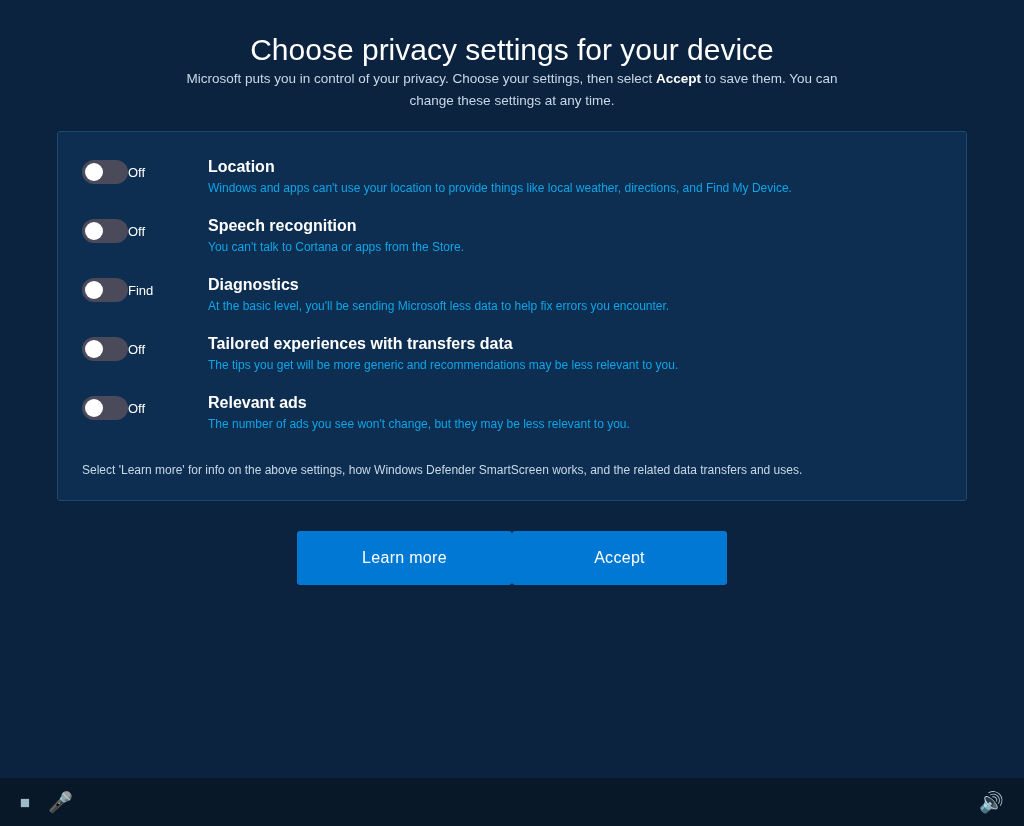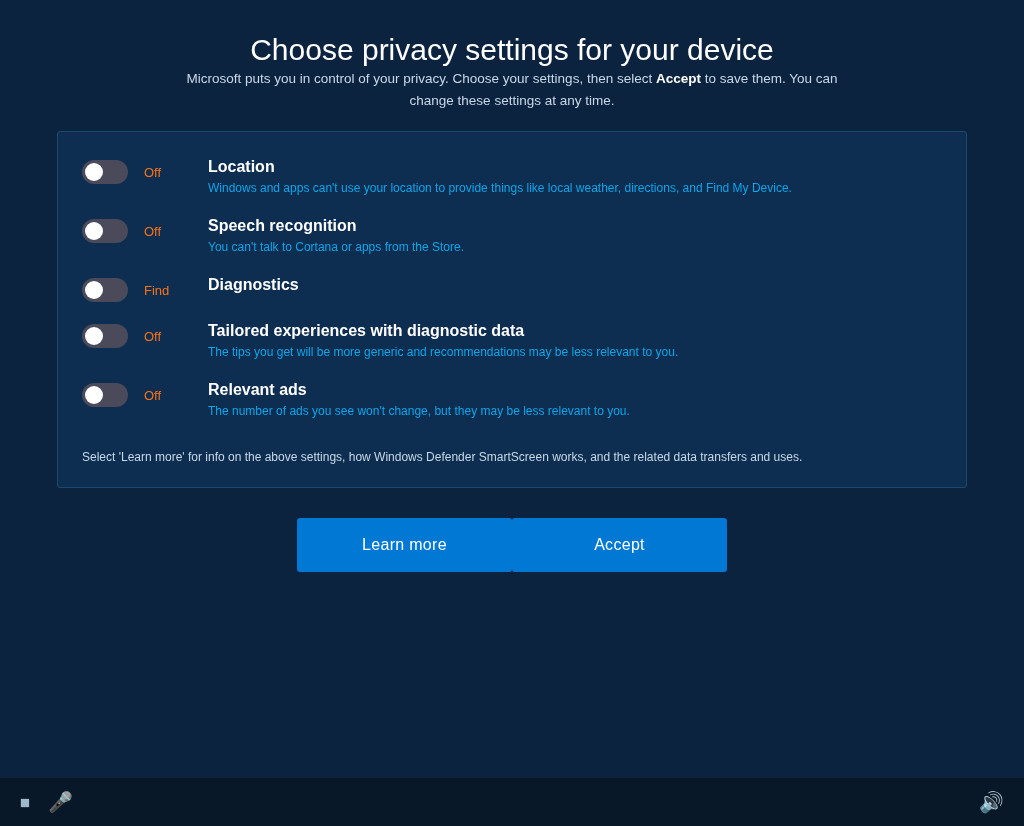--- a/index.html
+++ b/index.html
@@ -82,23 +82,23 @@
       width: 18px;
       height: 18px;
       background: #ffffff;
       border-radius: 50%;
       top: 3px;
       left: 3px;
       transition: left 0.2s;
     }
 
     .toggle-label {
-      color: #f97316;
+      color: #ffffff;
       font-size: 13px;
-      margin-left: 16px;
+      margin-left: 0;
       white-space: nowrap;
     }
 
     .setting-content {
       flex: 1;
     }
 
     .setting-title {
       color: #ffffff;
       font-size: 16px;
@@ -212,30 +212,31 @@
     </div>
   </div>
 
   <div class="setting-row">
     <div class="toggle-container">
       <div class="toggle"></div>
       <span class="toggle-label">Find</span>
     </div>
     <div class="setting-content">
       <div class="setting-title">Diagnostics</div>
-    </div>
-  </div>
-
-  <div class="setting-row">
-    <div class="toggle-container">
-      <div class="toggle"></div>
-      <span class="toggle-label">Off</span>
-    </div>
-    <div class="setting-content">
-      <div class="setting-title">Tailored experiences with diagnostic data</div>
+      <div class="setting-desc">At the basic level, you'll be sending Microsoft less data to help fix errors you encounter.</div>
+    </div>
+  </div>
+
+  <div class="setting-row">
+    <div class="toggle-container">
+      <div class="toggle"></div>
+      <span class="toggle-label">Off</span>
+    </div>
+    <div class="setting-content">
+      <div class="setting-title">Tailored experiences with transfers data</div>
       <div class="setting-desc">The tips you get will be more generic and recommendations may be less relevant to you.</div>
     </div>
   </div>
 
   <div class="setting-row">
     <div class="toggle-container">
       <div class="toggle"></div>
       <span class="toggle-label">Off</span>
     </div>
     <div class="setting-content">

